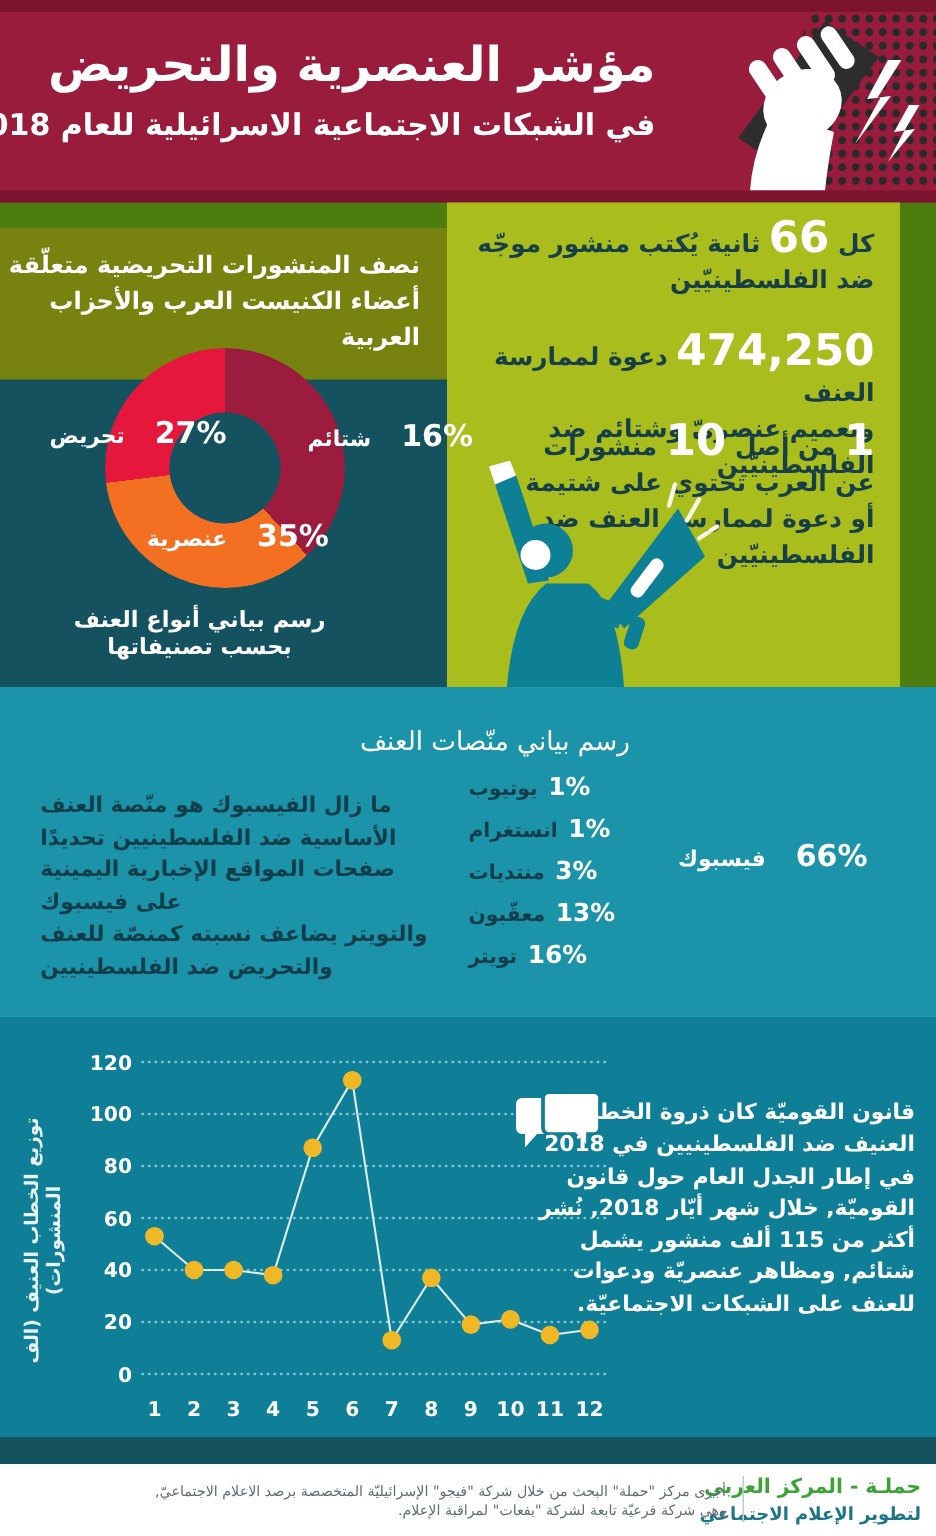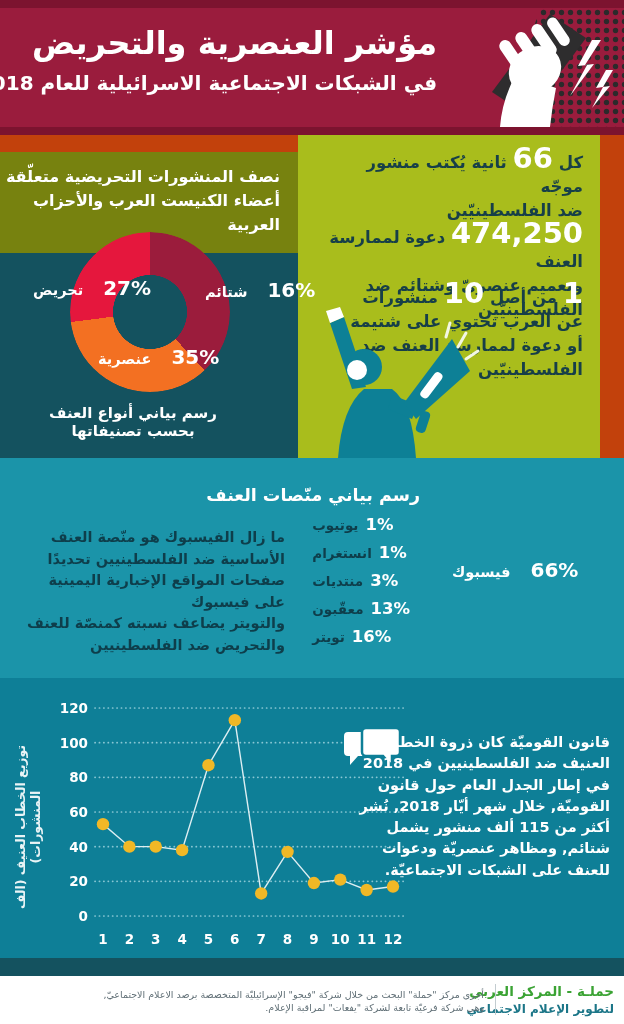--- a/index.html
+++ b/index.html
@@ -1,53 +1,53 @@
 <!DOCTYPE html>
 <html><head>
 <meta charset="utf-8">
 <style>
   html,body{margin:0;padding:0;background:#e8e8e8;}
-  .page{position:relative;width:624px;height:1024px;background:#c2410c;overflow:hidden;
+  .page{position:relative;width:624px;height:1024px;background:#4d7c0f;overflow:hidden;
         font-family:"DejaVu Sans","Liberation Sans",sans-serif;}
   .abs{position:absolute;}
 
   
   .header{left:0;top:0;width:624px;height:135px;background:#9a1c3d;}
   .hdr-strip{position:absolute;left:0;width:100%;height:8px;background:#7c132f;}
   .hdr-strip.top{top:0;} .hdr-strip.bot{bottom:0;}
   .hdr-text{position:absolute;right:187px;top:24px;text-align:right;color:#fff;white-space:nowrap;}
   .hdr-title{font-size:32px;font-weight:700;line-height:1.2;margin:0;}
   .hdr-sub{font-size:20px;font-weight:700;margin:9px 0 0 0;}
 
   
   .olive-box{left:0;top:152px;width:298px;height:118px;background:#77820f;color:#fff;}
   .olive-text{position:absolute;top:13px;right:18px;text-align:right;font-size:16px;font-weight:700;line-height:24px;}
   .tealdark-box{left:0;top:253px;width:298px;height:205px;background:#14525f;}
   .lime-box{left:298px;top:135px;width:302px;height:323px;background:#a9bd1c;overflow:hidden;}
 
-  .stat{position:absolute;right:17px;text-align:right;color:#173f48;font-weight:700;font-size:16.5px;line-height:24px;margin-left:24px;}
+  .stat{position:absolute;right:17px;text-align:right;color:#173f48;font-weight:700;font-size:16.5px;line-height:24px;}
   .stat .big{color:#ffffff;font-size:29px;font-weight:700;}
   .stat1{top:11px;} .stat2{top:86px;} .stat3{top:146px;}
 
   
   .donut{border-radius:50%;
      -webkit-mask:radial-gradient(circle closest-side,transparent 0 46%,#000 46.5% 100%);
      mask:radial-gradient(circle closest-side,transparent 0 46%,#000 46.5% 100%);}
   .donut1{left:70px;top:232px;width:160px;height:160px;}
   .donut2{left:424px;top:494px;width:176px;height:176px;}
 
   .pie-label{position:absolute;display:flex;gap:6px;align-items:baseline;color:#fff;font-weight:700;white-space:nowrap;}
   .pie-label .pct{font-size:20px;margin-left:14px;} .pie-label .lab{font-size:14.5px;}
   .lbl-shataem{left:205px;top:278px;} .lbl-tahreed{left:33px;top:276px;} .lbl-onsoriya{left:98px;top:345px;}
   .chart1-caption{left:26px;top:404px;width:214px;text-align:center;color:#fff;font-size:15px;font-weight:700;}
 
   
   .mid{left:0;top:458px;width:624px;height:220px;background:#1b94a9;}
-  .mid-title{position:absolute;right:204px;top:27px;color:#fff;font-size:17.5px;font-weight:700;white-space:nowrap;}
-  .mid-par{position:absolute;right:339px;top:69px;text-align:right;color:#0e3e4b;font-size:14.5px;font-weight:700;line-height:21.5px;white-space:nowrap;}
+  .mid-title{position:absolute;right:204px;top:27px;color:#fff;font-size:17.5px;font-weight:400;white-space:nowrap;}
+  .mid-par{position:absolute;right:339px;top:69px;text-align:left;color:#0e3e4b;font-size:14.5px;font-weight:700;line-height:21.5px;white-space:nowrap;}
   .legend{position:absolute;right:214px;top:57px;text-align:right;}
   .legend-row{display:flex;gap:7px;justify-content:flex-end;align-items:baseline;margin-bottom:9px;white-space:nowrap;}
   .legend-row .pct{color:#fff;font-size:16.5px;font-weight:700;}
   .legend-row .lab{color:#0e3e4b;font-size:13.5px;font-weight:700;}
   .lbl-facebook{left:452px;top:100px;}
 
   
   .bottom{left:0;top:678px;width:624px;height:280px;background:#0e7f97;}
   .ylabel{position:absolute;left:-84px;top:134px;width:224px;text-align:center;color:#e9f4f6;
           font-size:12.5px;font-weight:700;transform:rotate(-90deg);}

